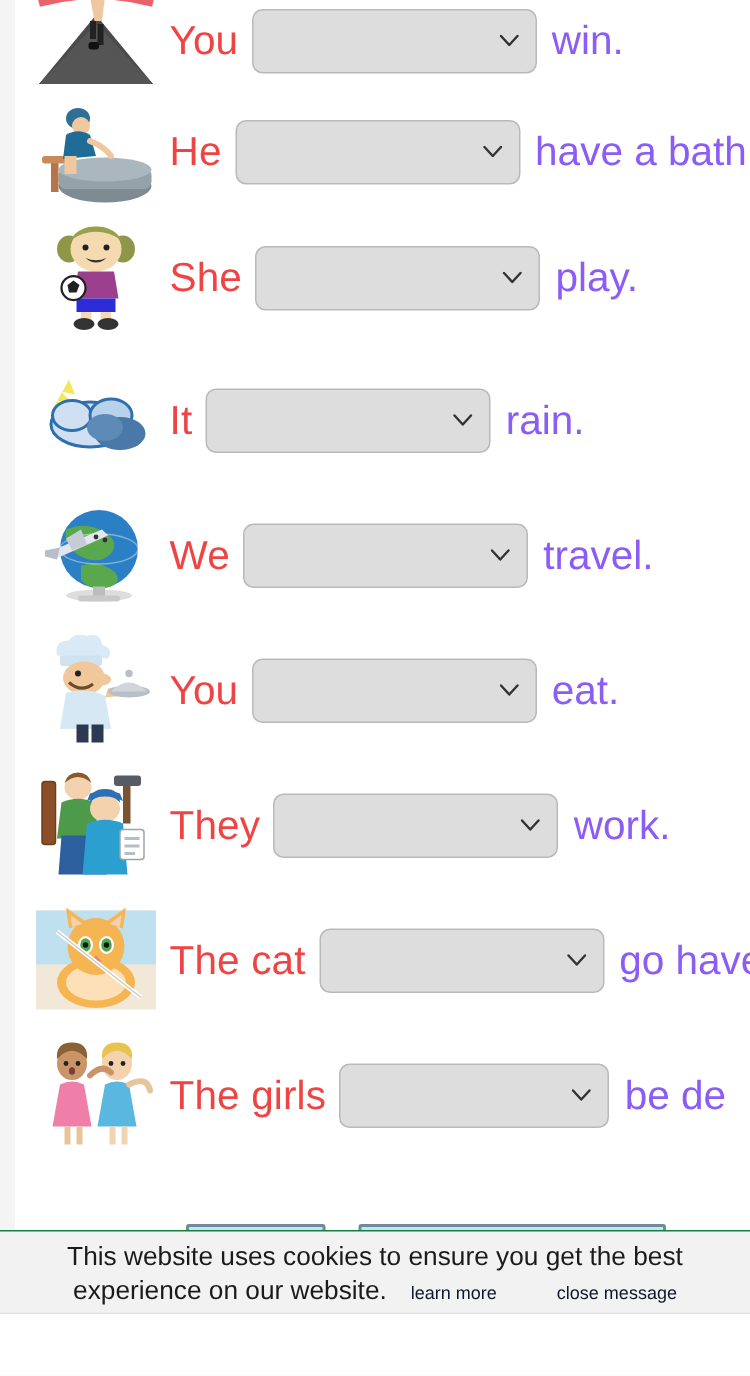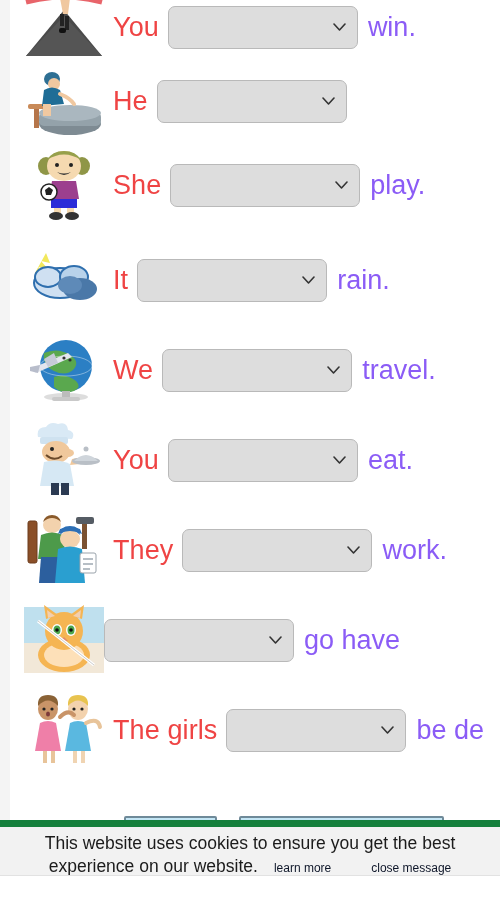--- a/index.html
+++ b/index.html
@@ -78,21 +78,21 @@
   .action-btn .btn-label {
     display:block; width:100%; text-align:center;
     font-size:17px; color:#11304a; line-height:36px;
   }
 
   
   #cookie-banner {
     position:absolute; left:0; bottom:41px;
     width:500px; height:56px;
     background:#f2f2f2;
-    border-top:7px solid #15803d;
+    border-top:1px solid #15803d;
     border-bottom:1px solid #e2e2e2;
     text-align:center;
     padding-top:5px;
     overflow:hidden;
   }
   #cookie-banner .cookie-line {
     font-size:17.5px; color:#1b1b1b;
     line-height:23px; white-space:nowrap;
   }
   #cookie-banner .cookie-line-2 { padding-left:0px; }
@@ -157,20 +157,21 @@
     </svg>
           </div>
           <span class="row-subject">He</span>
           <div class="row-select" style="width: 190px;">
             <span class="chev">
               <svg viewBox="0 0 13 8">
                 <path d="M1 1 L6.5 7 L12 1" fill="none" stroke="#333333" stroke-width="1.6" stroke-linecap="round" stroke-linejoin="round"></path>
               </svg>
             </span>
           </div>
+          <span class="row-predicate">have a bath</span>
         </div>
         <div class="exercise-row" style="top: 148px;">
           <div class="row-thumb">
     <svg viewBox="0 0 80 74">
       <rect x="0" y="0" width="80" height="74" fill="#ffffff"></rect>
       <ellipse cx="22" cy="18" rx="8" ry="9" fill="#8f9647"></ellipse>
       <ellipse cx="58" cy="18" rx="8" ry="9" fill="#8f9647"></ellipse>
       <ellipse cx="40" cy="18" rx="17" ry="15" fill="#f5d9b0"></ellipse>
       <path d="M23 12 q17 -11 34 0 q-5 -9 -17 -9 q-12 0 -17 9z" fill="#97a04b"></path>
       <circle cx="33" cy="17" r="2" fill="#222"></circle>
@@ -323,20 +324,21 @@
       <ellipse cx="47" cy="27" rx="5" ry="6" fill="#ffffff"></ellipse>
       <ellipse cx="33" cy="27" rx="3.5" ry="4.5" fill="#4da64d"></ellipse>
       <ellipse cx="47" cy="27" rx="3.5" ry="4.5" fill="#4da64d"></ellipse>
       <circle cx="33" cy="27" r="1.8" fill="#111"></circle>
       <circle cx="47" cy="27" r="1.8" fill="#111"></circle>
       <polygon points="40,34 36,38 44,38" fill="#e08a6a"></polygon>
       <line x1="14" y1="18" x2="70" y2="62" stroke="#ffffff" stroke-width="3"></line>
       <line x1="14" y1="18" x2="70" y2="62" stroke="#cccccc" stroke-width="1"></line>
     </svg>
           </div>
+          <span class="row-subject">The cat</span>
           <div class="row-select" style="width: 190px;">
             <span class="chev">
               <svg viewBox="0 0 13 8">
                 <path d="M1 1 L6.5 7 L12 1" fill="none" stroke="#333333" stroke-width="1.6" stroke-linecap="round" stroke-linejoin="round"></path>
               </svg>
             </span>
           </div>
           <span class="row-predicate">go have</span>
         </div>
         <div class="exercise-row" style="top: 693px;">

